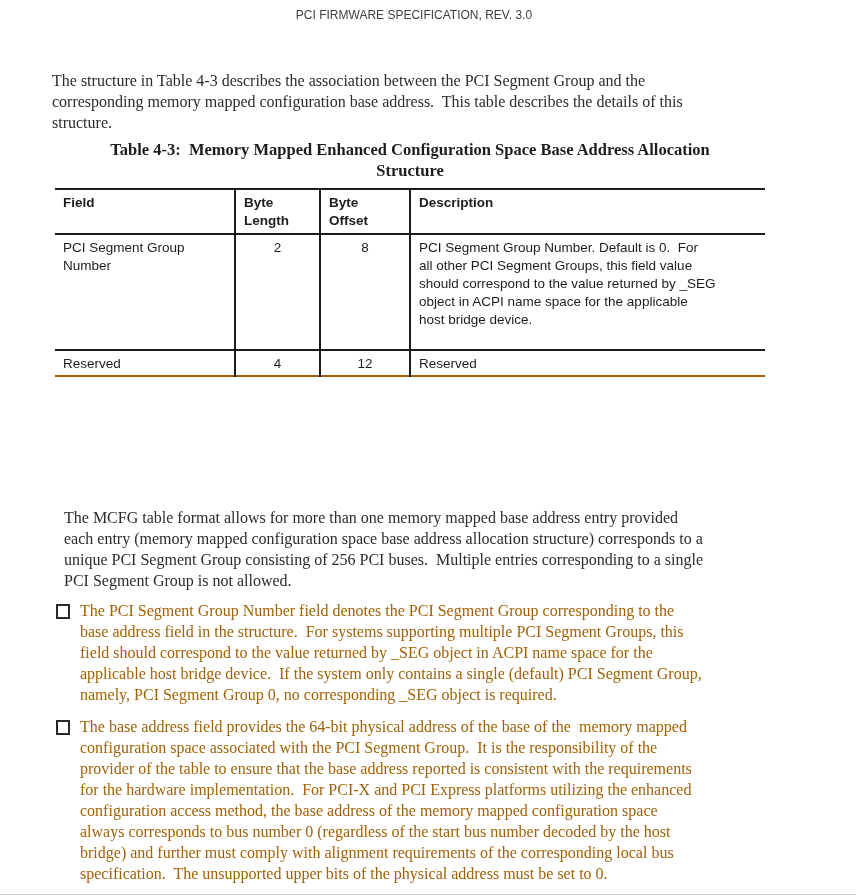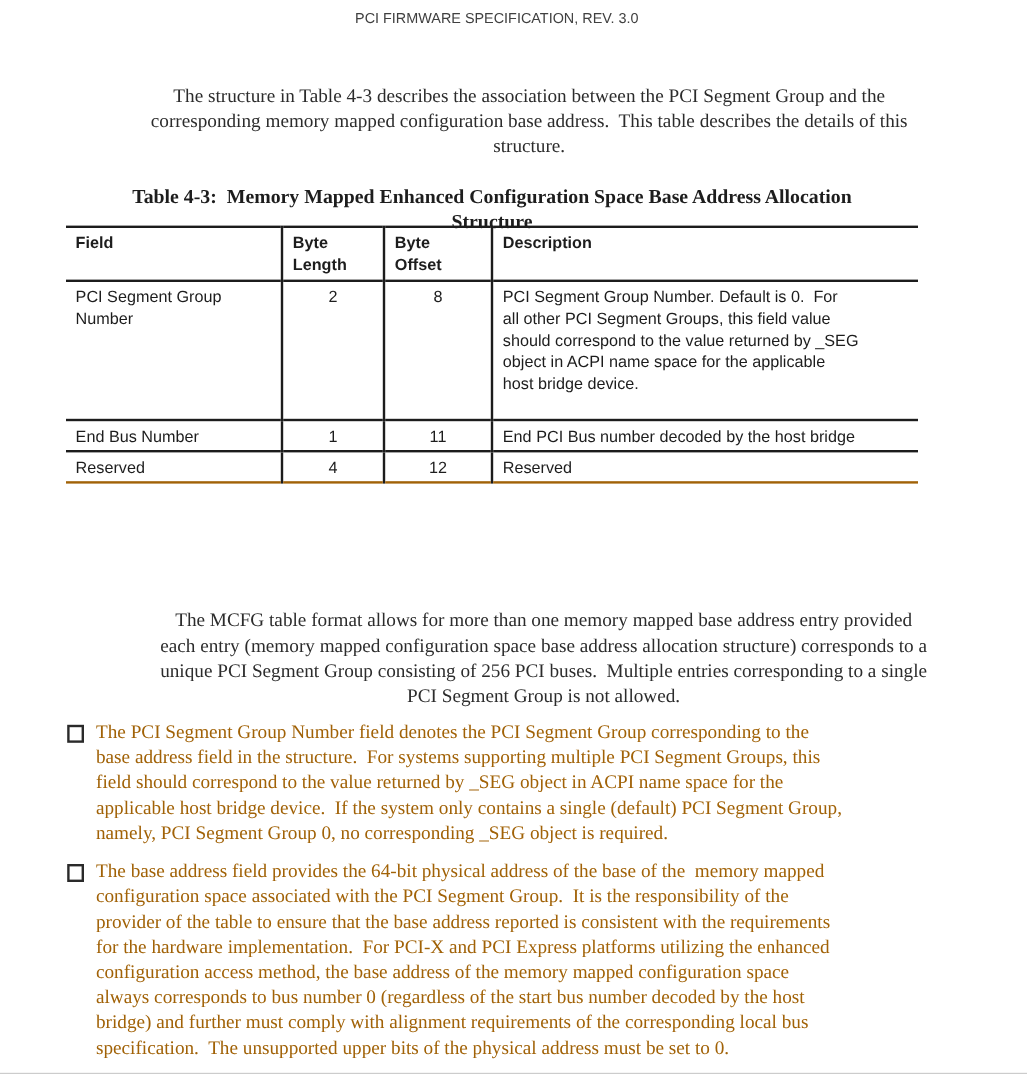--- a/index.html
+++ b/index.html
@@ -25,27 +25,26 @@
   }
   .body-text {
     position: absolute;
     left: 52px;
     width: 778px;
     margin: 0;
     font-size: 16px;
     line-height: 21px;
     color: #2c2c2c;
     white-space: pre-wrap;
-    text-align: center;
   }
   #intro-paragraph { top: 70px; }
   #mcfg-paragraph  { top: 507px; margin-left: 12px; }
   .table-caption {
     position: absolute;
-    top: 153px;
+    top: 139px;
     left: 55px;
     width: 710px;
     text-align: center;
     font-size: 16.5px;
     line-height: 21px;
     font-weight: bold;
     color: #1d1d1d;
     white-space: pre-wrap;
   }
   table.spec-table {
@@ -145,26 +144,20 @@
 Number</td>
         <td class="vline num">2</td>
         <td class="vline num">8</td>
         <td class="vline desc">PCI Segment Group Number. Default is 0.  For
 all other PCI Segment Groups, this field value
 should correspond to the value returned by _SEG
 object in ACPI name space for the applicable
 host bridge device.</td>
       </tr>
       <tr style="height:25px">
-        <td class="fieldcell">End Bus Number</td>
-        <td class="vline num">1</td>
-        <td class="vline num">11</td>
-        <td class="vline desc">End PCI Bus number decoded by the host bridge</td>
-      </tr>
-      <tr style="height:25px">
         <td class="fieldcell">Reserved</td>
         <td class="vline num">4</td>
         <td class="vline num">12</td>
         <td class="vline desc">Reserved</td>
       </tr>
     </tbody>
   </table>
 
   <p class="body-text" id="mcfg-paragraph">The MCFG table format allows for more than one memory mapped base address entry provided
 each entry (memory mapped configuration space base address allocation structure) corresponds to a

